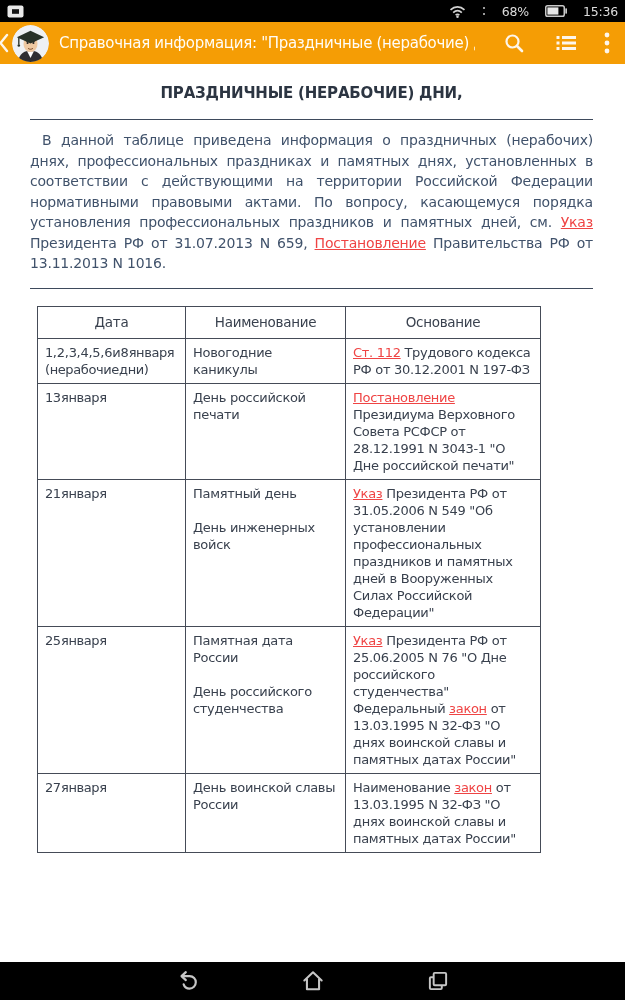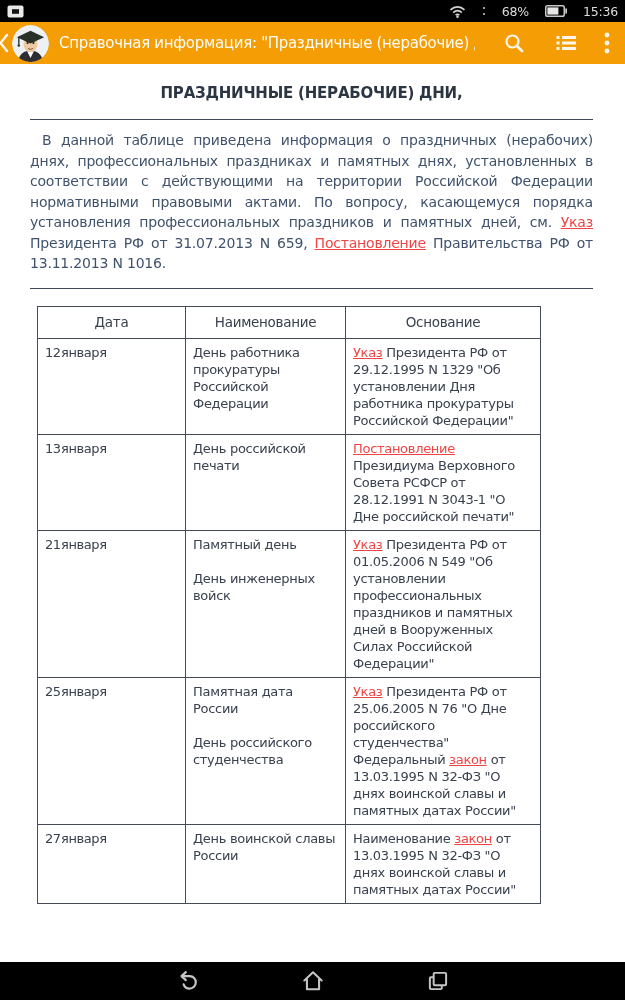--- a/index.html
+++ b/index.html
@@ -168,40 +168,40 @@
       </colgroup>
       <thead>
         <tr>
             <th>Дата</th>
             <th>Наименование</th>
             <th>Основание</th>
           </tr>
       </thead>
       <tbody>
           <tr>
-            <td class="c-date">12 января</td>
-            <td>
-              <div>День работника прокуратуры Российской Федерации</div>
-            </td>
-            <td><span class="doclink">Указ</span><span> Президента РФ от 29.12.1995 N 1329 "Об установлении Дня работника прокуратуры Российской Федерации"</span></td>
+            <td class="c-date">1, 2, 3, 4, 5, 6 и 8 января (нерабочие дни)</td>
+            <td>
+              <div>Новогодние каникулы</div>
+            </td>
+            <td><span class="doclink">Ст. 112</span><span> Трудового кодекса РФ от 30.12.2001 N 197-ФЗ</span></td>
           </tr>
           <tr>
             <td class="c-date">13 января</td>
             <td>
               <div>День российской печати</div>
             </td>
             <td><span class="doclink">Постановление</span><span> Президиума Верховного Совета РСФСР от 28.12.1991 N 3043-1 "О Дне российской печати"</span></td>
           </tr>
           <tr>
             <td class="c-date">21 января</td>
             <td>
               <div>Памятный день</div>
               <div class="para-gap">День инженерных войск</div>
             </td>
-            <td><span class="doclink">Указ</span><span> Президента РФ от 01.05.2006 N 549 "Об установлении профессиональных праздников и памятных дней в Вооруженных Силах Российской Федерации"</span></td>
+            <td><span class="doclink">Указ</span><span> Президента РФ от 31.05.2006 N 549 "Об установлении профессиональных праздников и памятных дней в Вооруженных Силах Российской Федерации"</span></td>
           </tr>
           <tr>
             <td class="c-date">25 января</td>
             <td>
               <div>Памятная дата России</div>
               <div class="para-gap">День российского студенчества</div>
             </td>
             <td><span class="doclink">Указ</span><span> Президента РФ от 25.06.2005 N 76 "О Дне российского студенчества" Федеральный </span><span class="doclink">закон</span><span> от 13.03.1995 N 32-ФЗ "О днях воинской славы и памятных датах России"</span></td>
           </tr>
           <tr>

